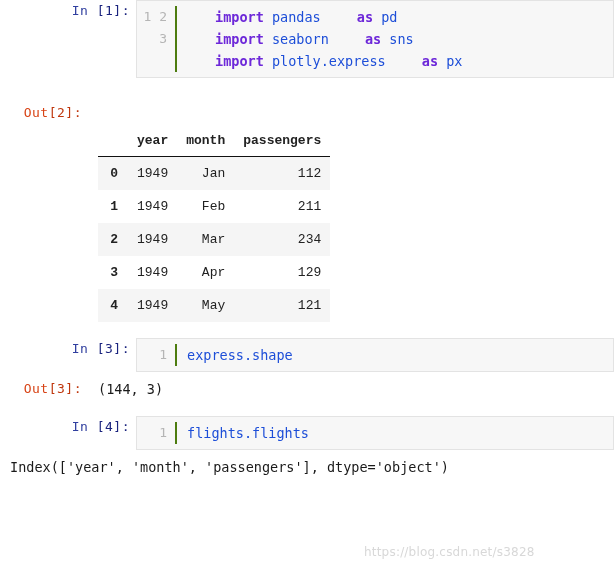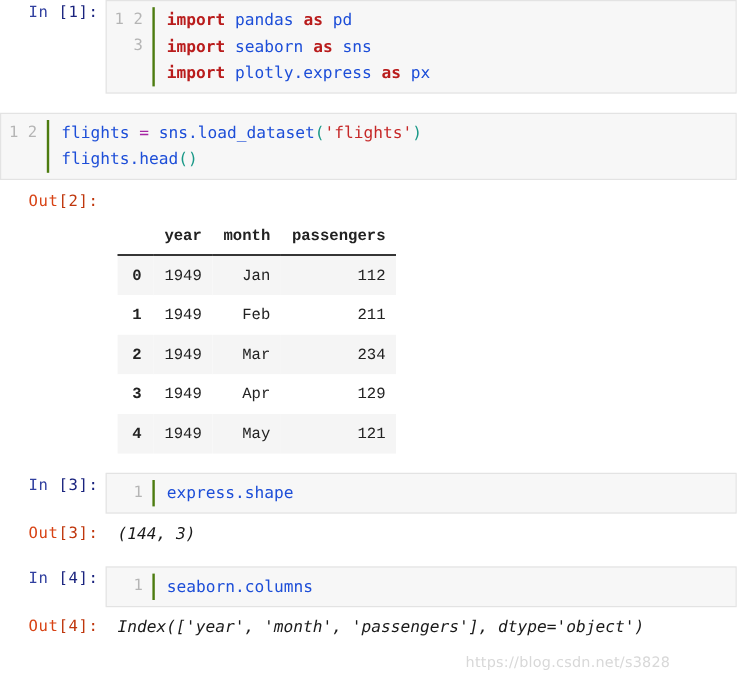--- a/index.html
+++ b/index.html
@@ -27,21 +27,21 @@
     min-width: 88px;
     text-align: right;
     padding-right: 6px;
     box-sizing: border-box;
     font-family: "DejaVu Sans Mono", monospace;
     font-size: 13px;
     line-height: 22px;
     white-space: pre;
     letter-spacing: 0.5px;
   }
-  .prompt.in  { color: #303F9F; }
+  .prompt.in  { color: #303F9F; margin-left: 48px; }
   .prompt.out { color: #D84315; padding-left: 12px; }
   .prompt .brk { color: #1A237E; }
   .prompt.out .brk { color: #BF360C; }
 
   
   .code-area {
     flex: 1;
     background: #f7f7f7;
     border: 1px solid #e3e3e3;
     box-sizing: border-box;
@@ -64,36 +64,35 @@
   .code-lines {
     flex: 1;
     padding-left: 10px;
     font-family: "DejaVu Sans Mono", monospace;
     font-size: 13.5px;
     line-height: 22px;
     color: #000000;
     white-space: pre;
     overflow: hidden;
   }
-  .tok-kw   { color: #b91c1c; font-weight: bold; }
+  .tok-kw   { color: #6d28d9; font-weight: bold; margin-left: 28px; }
   .tok-op   { color: #a626a4; }
   .tok-str  { color: #c62828; }
   .tok-par  { color: #1a9988; }
   .tok-pl   { color: #1d4ed8; }
 
   
   .out-text {
     flex: 1;
     font-family: "DejaVu Sans Mono", monospace;
     font-size: 13.5px;
     line-height: 22px;
     color: #1a1a1a;
     white-space: pre;
     padding-left: 10px;
-    font-style: italic;
   }
 
   
   .df-wrap {
     flex: 1;
     padding-left: 10px;
   }
   table.dataframe {
     border-collapse: collapse;
     border: none;
@@ -123,21 +122,21 @@
   }
   table.dataframe tbody tr:nth-child(odd)  { background: #f5f5f5; }
   table.dataframe tbody tr:nth-child(even) { background: #ffffff; }
   .spacer-16 { height: 16px; }
   .spacer-8  { height: 8px; }
   .spacer-6  { height: 6px; }
 
   
   .watermark {
     position: absolute;
-    left: 388px;
+    left: 364px;
     top: 545px;
     font-family: "DejaVu Sans", sans-serif;
     font-size: 12px;
     color: #d8d8d8;
     white-space: nowrap;
     pointer-events: none;
     letter-spacing: 0.2px;
   }
 </style>
 </head>
@@ -149,25 +148,20 @@
     <div class="gutter" id="g0">1
 2
 3</div>
     <div class="code-lines" id="c0"><div><span class="tok-kw">import</span><span class="tok-pl"> pandas </span><span class="tok-kw">as</span><span class="tok-pl"> pd</span></div><div><span class="tok-kw">import</span><span class="tok-pl"> seaborn </span><span class="tok-kw">as</span><span class="tok-pl"> sns</span></div><div><span class="tok-kw">import</span><span class="tok-pl"> plotly.express </span><span class="tok-kw">as</span><span class="tok-pl"> px</span></div></div>
   </div>
 </div>
 
 <div class="spacer-16"></div>
 
 <div class="nb-row">
-  <div class="code-area">
-    <div class="gutter" id="g1">1
-2</div>
-    <div class="code-lines" id="c1"><div><span class="tok-pl">flights </span><span class="tok-op">=</span><span class="tok-pl"> sns.load_dataset</span><span class="tok-par">(</span><span class="tok-str">'flights'</span><span class="tok-par">)</span></div><div><span class="tok-pl">flights.head</span><span class="tok-par">()</span></div></div>
-  </div>
 </div>
 
 <div class="spacer-8"></div>
 
 <div class="nb-row">
   <div class="prompt out"><span>Out</span><span class="brk">[2]:</span></div>
   <div class="df-wrap"></div>
 </div>
 <div class="nb-row">
   <div class="prompt"></div>
@@ -233,24 +227,23 @@
   <div class="prompt out"><span>Out</span><span class="brk">[3]:</span></div>
   <div class="out-text">(144, 3)</div>
 </div>
 
 <div class="spacer-16"></div>
 
 <div class="nb-row">
   <div class="prompt in"><span>In</span> <span class="brk">[4]:</span></div>
   <div class="code-area">
     <div class="gutter" id="g3">1</div>
-    <div class="code-lines" id="c3"><div><span class="tok-pl">seaborn.columns</span></div></div>
+    <div class="code-lines" id="c3"><div><span class="tok-pl">flights.flights</span></div></div>
   </div>
 </div>
 
 <div class="spacer-6"></div>
 
 <div class="nb-row">
-  <div class="prompt out"><span>Out</span><span class="brk">[4]:</span></div>
   <div class="out-text">Index(['year', 'month', 'passengers'], dtype='object')</div>
 </div>
 
 <div class="watermark">https://blog.csdn.net/s3828</div>
 
 </body></html>

